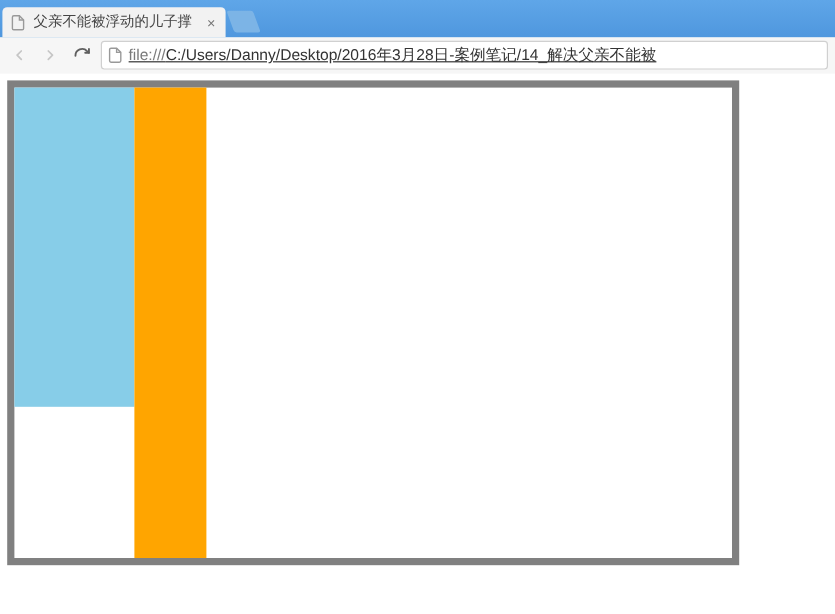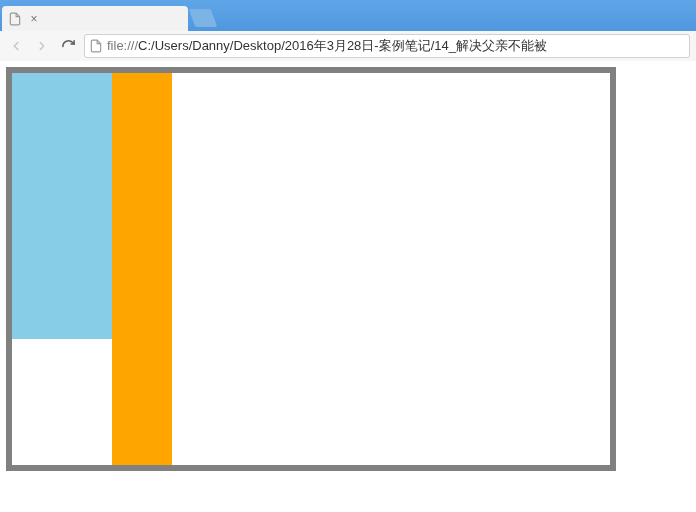--- a/index.html
+++ b/index.html
@@ -14,21 +14,21 @@
   .newtab{position:absolute;left:192px;top:9px;width:22px;height:18px;background:#7cb4e6;border-radius:2px;transform:skewX(20deg);}
 
   .toolbar{height:30px;background:#f6f6f6;border-bottom:1px solid #d9d9d9;display:flex;align-items:center;padding:0 6px;gap:6px;}
   .nav-btn{width:20px;height:20px;display:flex;align-items:center;justify-content:center;color:#8a8a8a;cursor:pointer;}
   .nav-btn.disabled{color:#c6c6c6;cursor:default;}
   .nav-btn svg{width:14px;height:14px;display:block;}
   .nav-btn.reload svg{width:15px;height:15px;}
 
   .omnibox{flex:1 1 auto;height:22px;border:1px solid #d0d0d0;border-radius:3px;background:#fff;display:flex;align-items:center;padding:0 4px;gap:4px;overflow:hidden;}
   .omnibox .page-icon{width:14px;height:14px;flex:0 0 auto;}
-  .omnibox .url{flex:1 1 auto;white-space:nowrap;overflow:hidden;font-size:13px;}
+  .omnibox .url{flex:1 1 auto;white-space:nowrap;overflow:hidden;font-size:13px;text-decoration:underline;}
   .omnibox .url .scheme{color:#7a7a7a;}
   .omnibox .url .path{color:#333;}
 
   
   .viewport{position:absolute;left:0;right:0;top:61px;bottom:0;background:#fff;}
   .demo-outer{position:absolute;left:6px;top:6px;width:610px;height:404px;background:#808080;}
   .demo-inner{position:absolute;left:6px;top:6px;width:598px;height:392px;background:#fff;}
   .box{position:absolute;top:0;}
   .box.blue{background:#87cde8;}
   .box.orange{background:#ffa500;}
@@ -37,20 +37,21 @@
 <body>
 
 <div class="tab-strip">
   <div class="tab">
     <span class="favicon">
       <svg viewBox="0 0 24 24" fill="none" stroke="#999" stroke-width="2">
         <path d="M14 2H6a2 2 0 0 0-2 2v16a2 2 0 0 0 2 2h12a2 2 0 0 0 2-2V8z"></path>
         <polyline points="14 2 14 8 20 8"></polyline>
       </svg>
     </span>
+    <span class="title">父亲不能被浮动的儿子撑</span>
     <span class="close">×</span>
   </div>
   <div class="newtab"></div>
 </div>
 
 <div class="toolbar">
   <div class="nav-btn disabled">
     <svg viewBox="0 0 24 24" fill="none" stroke="currentColor" stroke-width="2.5" stroke-linecap="round" stroke-linejoin="round">
       <polyline points="15 18 9 12 15 6"></polyline>
     </svg>

